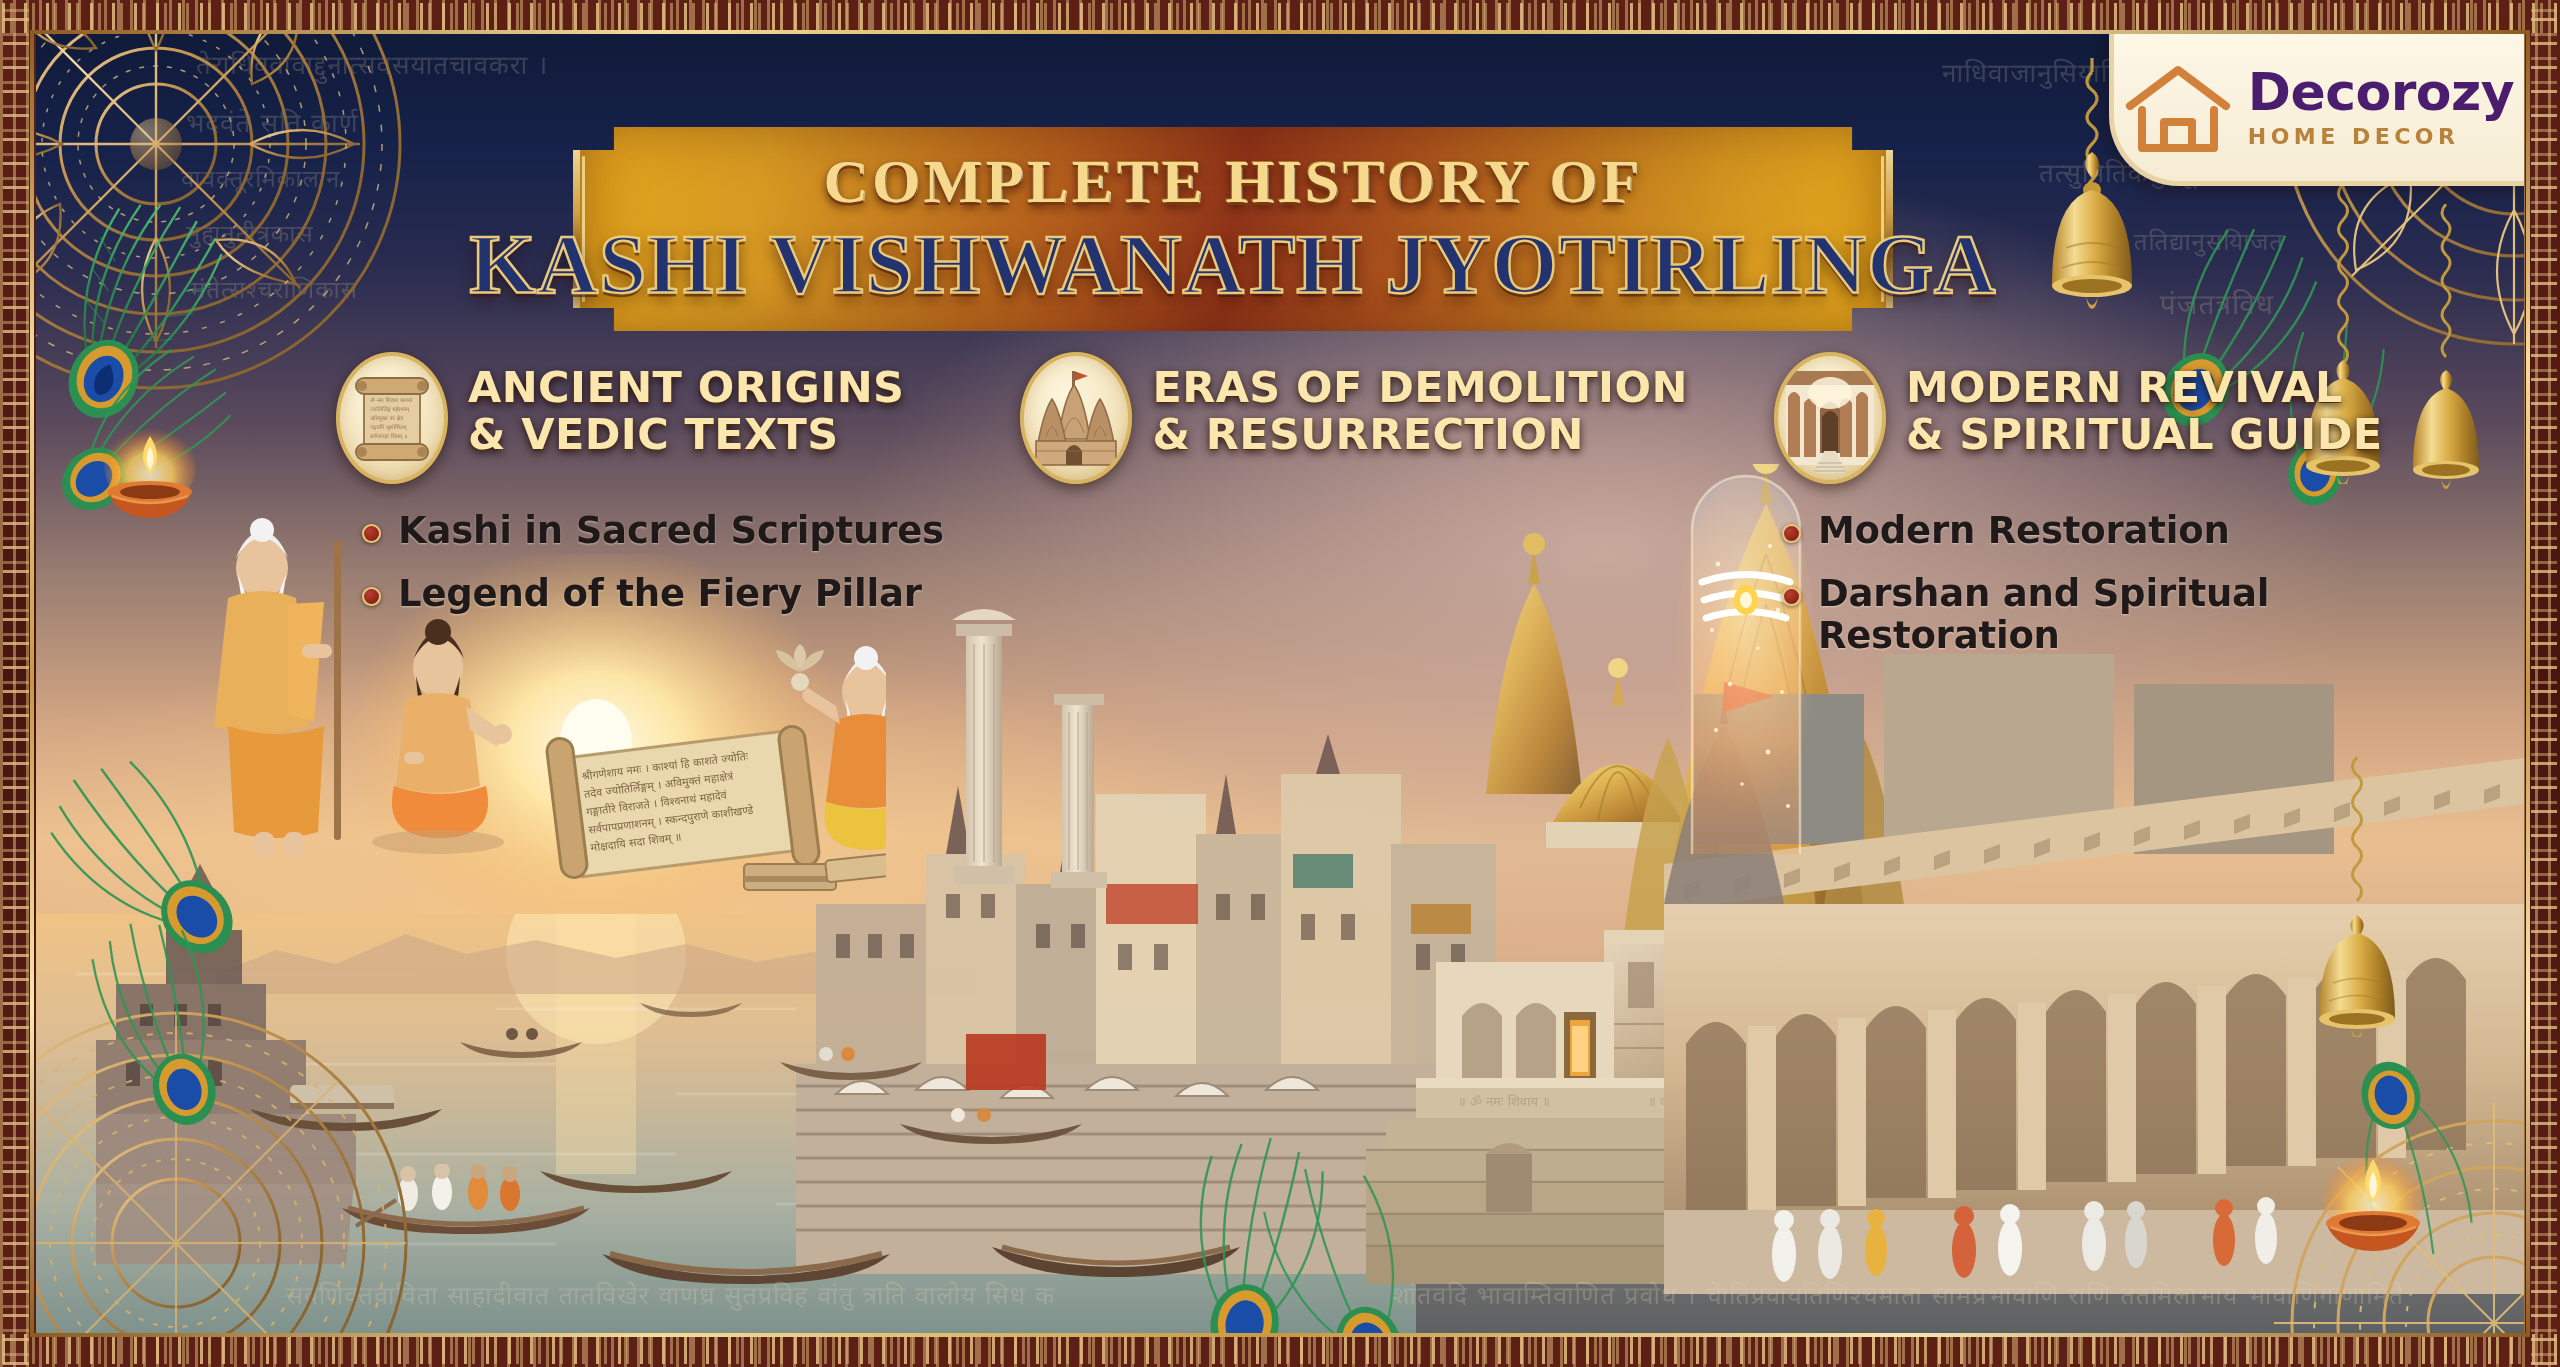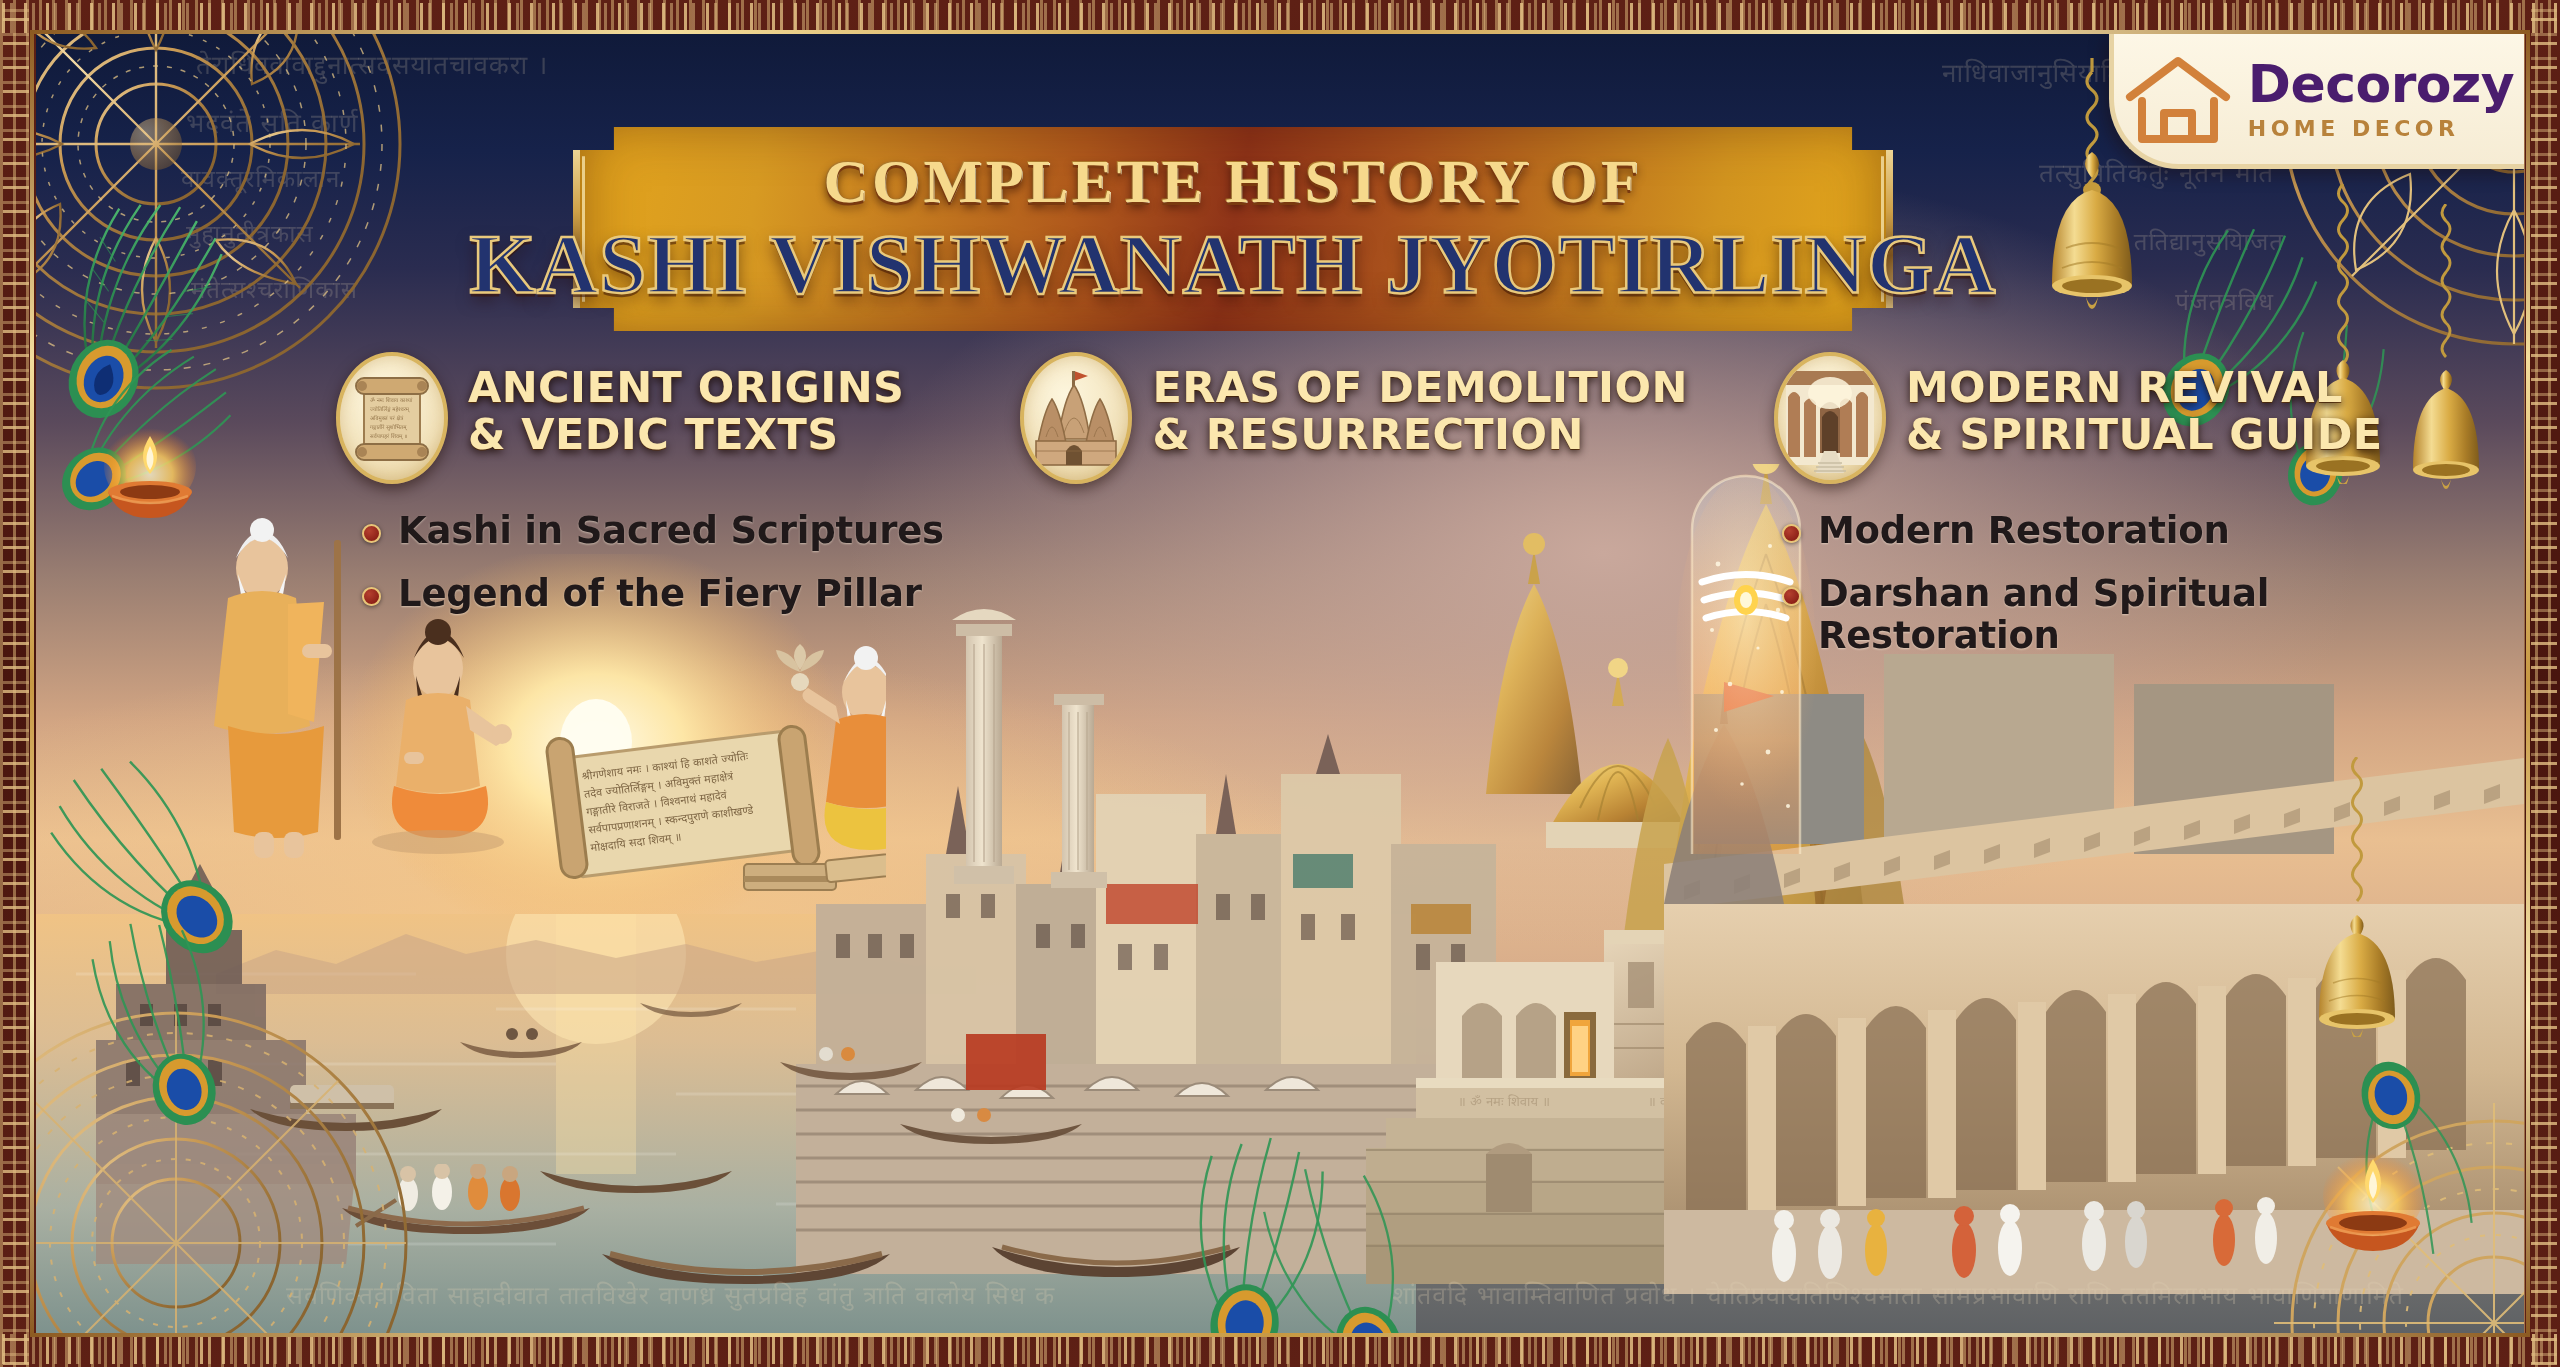--- a/index.html
+++ b/index.html
@@ -83,21 +83,21 @@
     user-select: none;
   }
   .sk-tl1 { left: 160px; top: 12px; font-size: 26px; }
   .sk-tl2 { left: 150px; top: 70px; font-size: 26px; }
   .sk-tl3 { left: 145px; top: 127px; font-size: 24px; }
   .sk-tl4 { left: 150px; top: 182px; font-size: 24px; }
   .sk-tl5 { left: 155px; top: 238px; font-size: 24px; }
   .sk-tr1 { right: 300px; top: 20px; font-size: 26px; }
   .sk-tr2 { right: 250px; top: 120px; font-size: 26px; }
   .sk-tr3 { right: 240px; top: 190px; font-size: 24px; }
-  .sk-tr4 { right: 250px; top: 250px; font-size: 24px; }
+  .sk-tr4 { right: 250px; top: 250px; font-size: 28px; }
   .sk-b1  { left: 250px; bottom: 22px; font-size: 25px; color: rgba(226,208,180,.26); }
   .sk-b2  { right: 120px; bottom: 22px; font-size: 25px; color: rgba(226,208,180,.26); }
 
   
   .mandala { position: absolute; width: 520px; height: 520px; pointer-events: none; }
   .mandala.tl { left: -140px; top: -150px; }
   .mandala.bl { left: -120px; bottom: -170px; }
   .mandala.tr { right: -250px; top: -180px; }
   .mandala.br { right: -230px; bottom: -250px; }
   .mandala svg { width: 100%; height: 100%; display: block; }
@@ -173,21 +173,21 @@
     -webkit-text-stroke: 2.5px #e9c97c;
     text-shadow: 0 4px 0 rgba(60,20,5,.55), 0 7px 16px rgba(40,10,0,.55);
     white-space: nowrap;
     margin-top: -4px;
   }
 
   
   .logo-badge {
     position: absolute;
     right: 0px; top: 0px;
-    width: 415px; height: 135px;
+    width: 415px; height: 152px;
     background: linear-gradient(180deg,#fdf7e6 0%, #f6ecd4 100%);
     border-left: 5px solid #e7d3a3;
     border-bottom: 5px solid #e7d3a3;
     border-bottom-left-radius: 70px;
     display: flex; align-items: center; justify-content: center;
     gap: 16px;
     z-index: 40;
     box-shadow: -4px 6px 16px rgba(30,10,0,.35);
   }
   .logo-house { width: 108px; height: 92px; flex: none; }

